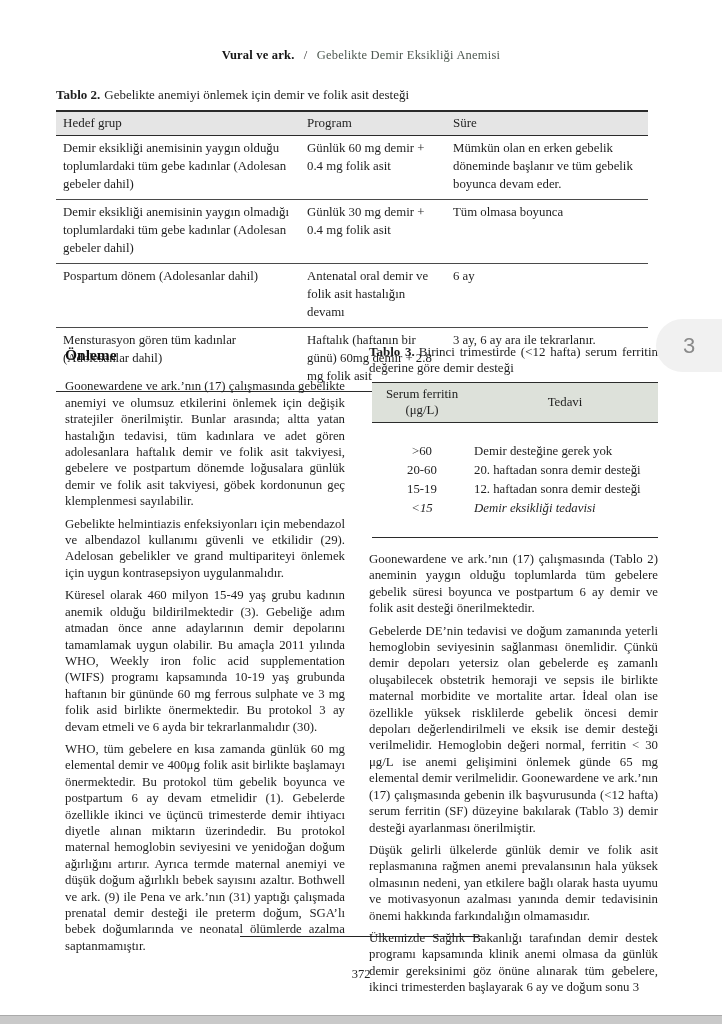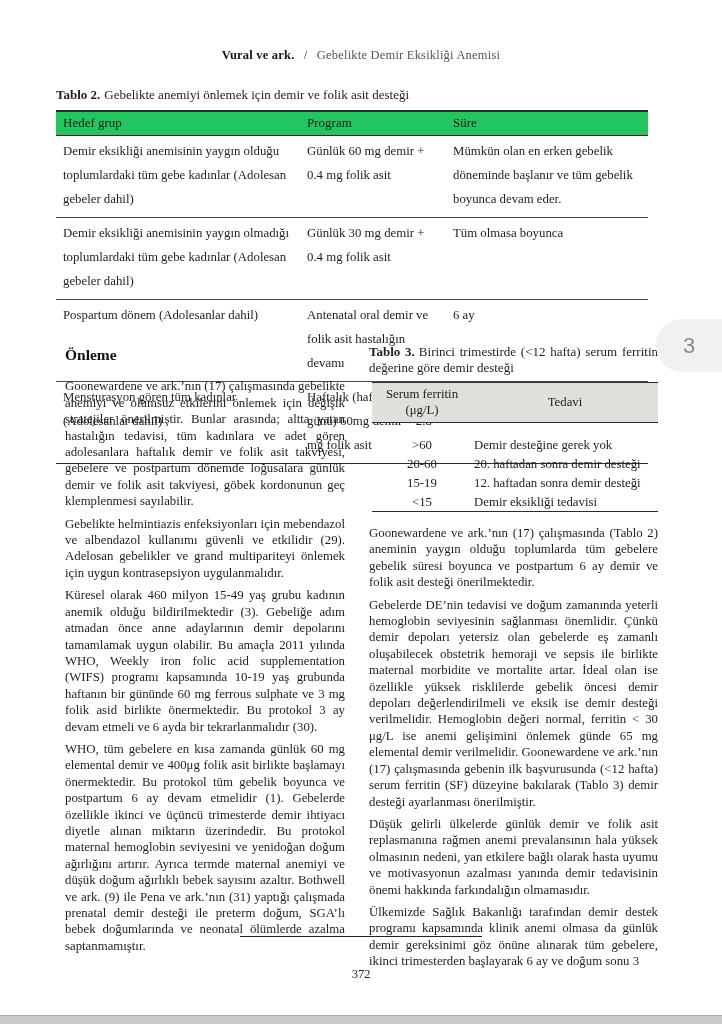--- a/index.html
+++ b/index.html
@@ -21,25 +21,25 @@
   .table2-wrap { position:absolute; left:56px; top:87px; width:592px; }
   .table-caption { font-size:13px; margin:0 0 7px 0; }
   .caption-label { font-weight:bold; margin-right:4px; }
 
   table.t2 {
     border-collapse:collapse; width:592px; table-layout:fixed;
     border-top:2px solid #2b2b2b; border-bottom:1.6px solid #2b2b2b;
     font-size:12.8px;
   }
   .t2 th {
-    background:#22c55e; font-weight:normal; text-align:left;
+    background:#e5e5e5; font-weight:normal; text-align:left;
     padding:3px 7px 4px 7px; border-bottom:1.2px solid #2b2b2b; font-size:13px;
   }
   .t2 td {
-    vertical-align:top; padding:3px 7px 6px 7px; line-height:24px;
+    vertical-align:top; padding:3px 7px 6px 7px; line-height:18px;
   }
   .t2 tbody tr + tr td { border-top:1px solid #4a4a4a; }
 
   
   .columns {
     position:absolute; left:65px; top:344px; width:593px;
     display:flex; gap:24px;
   }
   .col { width:292px; font-size:12.8px; line-height:16.4px; text-align:justify; }
   .col p { margin:0 0 6px 0; }
@@ -55,22 +55,22 @@
     border-top:1.6px solid #2b2b2b; border-bottom:1.6px solid #2b2b2b;
     font-size:12.8px; margin:0 0 13px 3px;
   }
   .t3 th {
     background:#dde1da; font-weight:normal; text-align:center;
     padding:3px 4px 4px 4px; border-bottom:1.6px solid #2b2b2b; line-height:16px;
   }
   .t3 td { padding:1px 2px; line-height:17px; vertical-align:top; }
   .t3 td.val { text-align:center; }
   .t3 .c1 { width:100px; }
-  .t3 tbody tr:first-child td { padding-top:14px; }
-  .t3 tbody tr:last-child td { padding-bottom:0; }
+  .t3 tbody tr:first-child td { padding-top:20px; }
+  .t3 tbody tr:last-child td { padding-bottom:20px;font-style:italic; }
 
   
   .page-tab {
     position:absolute; right:0; top:319px; width:66px; height:53px;
     background:#f1f1f1; border-radius:27px 0 0 27px;
     display:flex; align-items:center; justify-content:center;
     font-family:"Liberation Sans", sans-serif; font-size:22px; color:#8a8a8a;
   }
 
   

